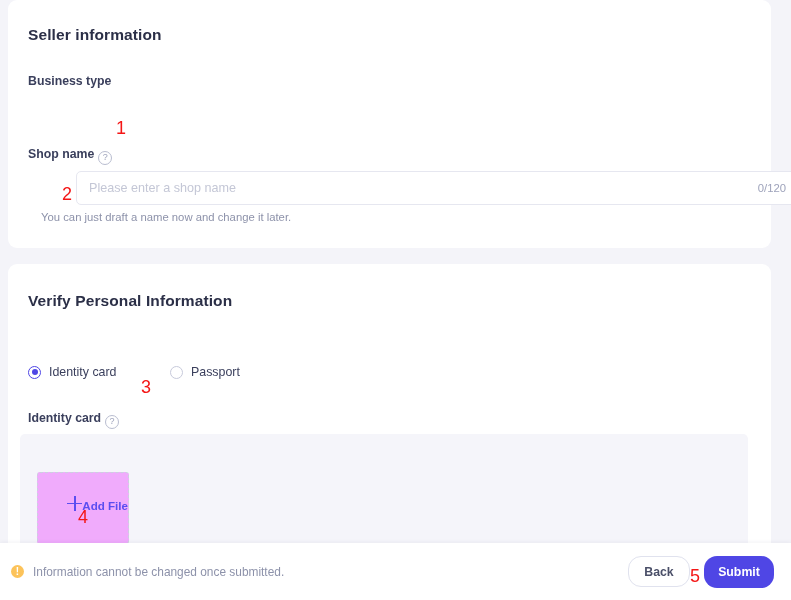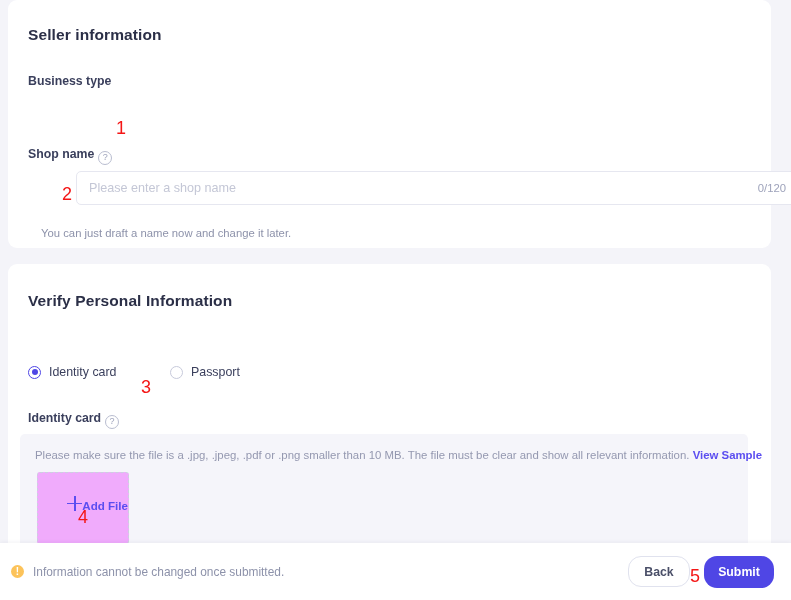--- a/index.html
+++ b/index.html
@@ -335,21 +335,21 @@
 
       <div class="field-label" style="top:147px;">
         <span>Shop name</span><span class="help-icon">?</span>
       </div>
 
       <div class="text-input" style="top:171px;">
         <input type="text" placeholder="Please enter a shop name" style="">
         <span class="char-counter">0/120</span>
       </div>
 
-      <div class="helper-text" style="top:211px;margin-top:16px;">You can just draft a name now and change it later.</div>
+      <div class="helper-text" style="top:211px;">You can just draft a name now and change it later.</div>
     </div>
 
     <div class="card" id="card-verify">
 
       <div class="card-title" id="verify-title">Verify Personal Information</div>
 
 
       <div class="radio-row" style="top:101px;">
         <div class="radio-item" style="width:142px;">
           <span class="radio-dot checked"></span>
@@ -360,24 +360,20 @@
           <span class="radio-label">Passport</span>
         </div>
       </div>
 
       <div class="field-label" style="top:147px;">
         <span>Identity card</span><span class="help-icon">?</span>
       </div>
     </div>
 
     <div class="upload-panel">
-      <div class="upload-hint">
-        <span>Please make sure the file is a .jpg, .jpeg, .pdf or .png smaller than 10 MB. The file must be clear and show all relevant information.</span>
-        <span class="sample-link">View Sample</span>
-      </div>
 
       <div class="add-file-box">
         <span class="plus-icon"></span>
         <span class="add-file-label">Add File</span>
       </div>
     </div>
 
   </div>
 
   <div class="footer">

